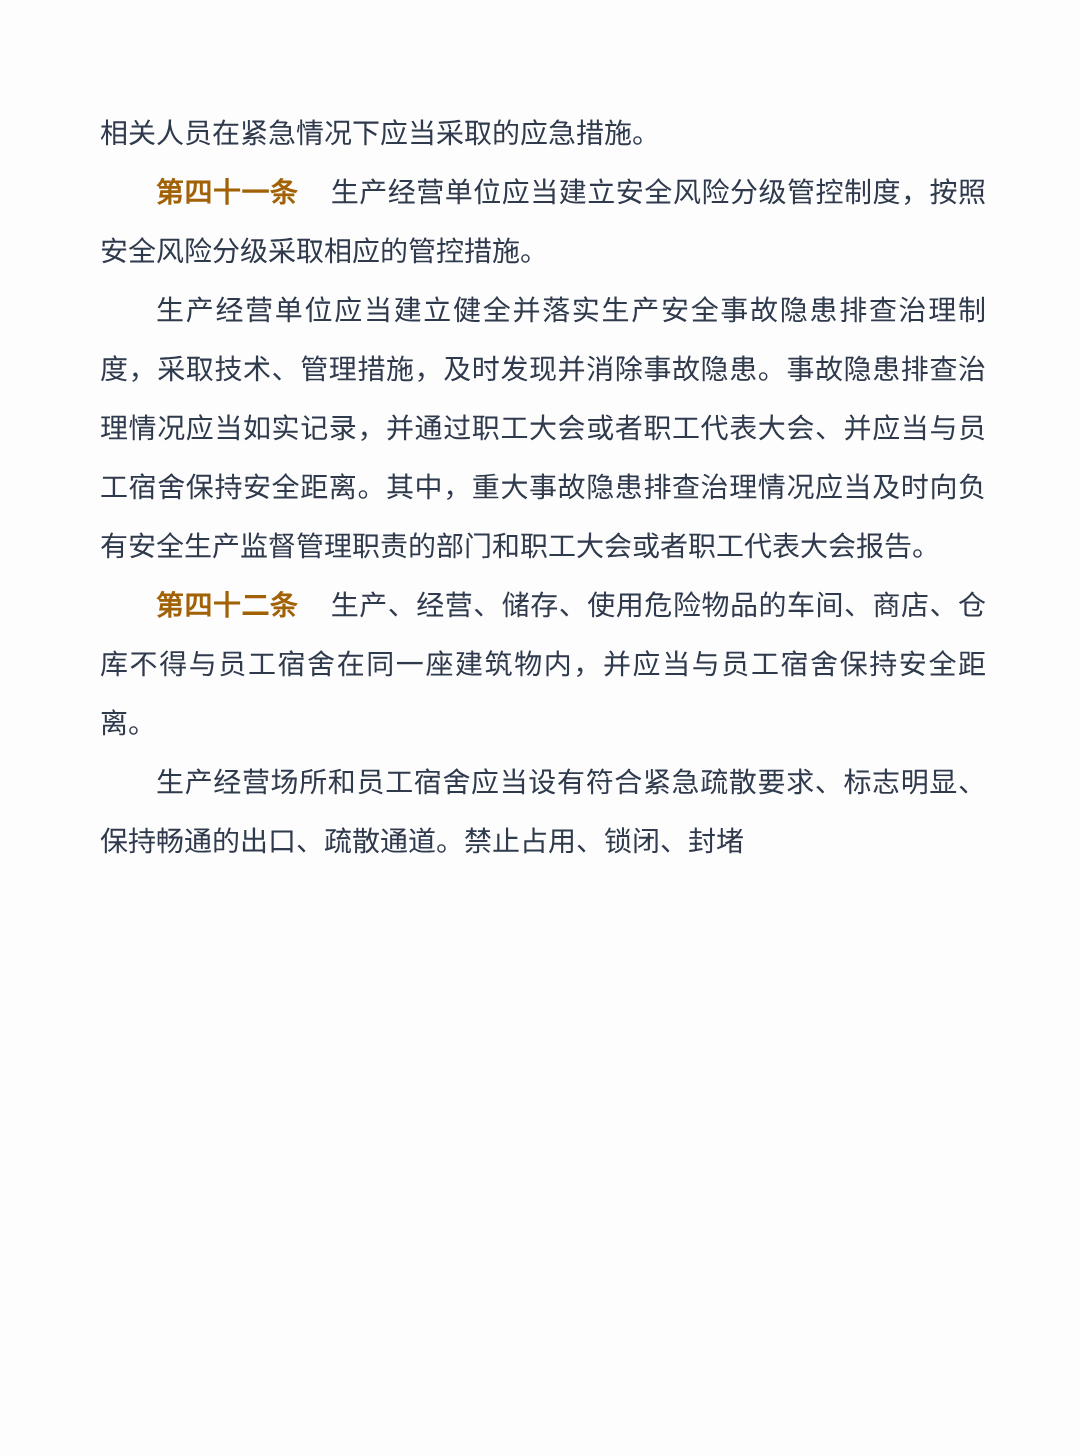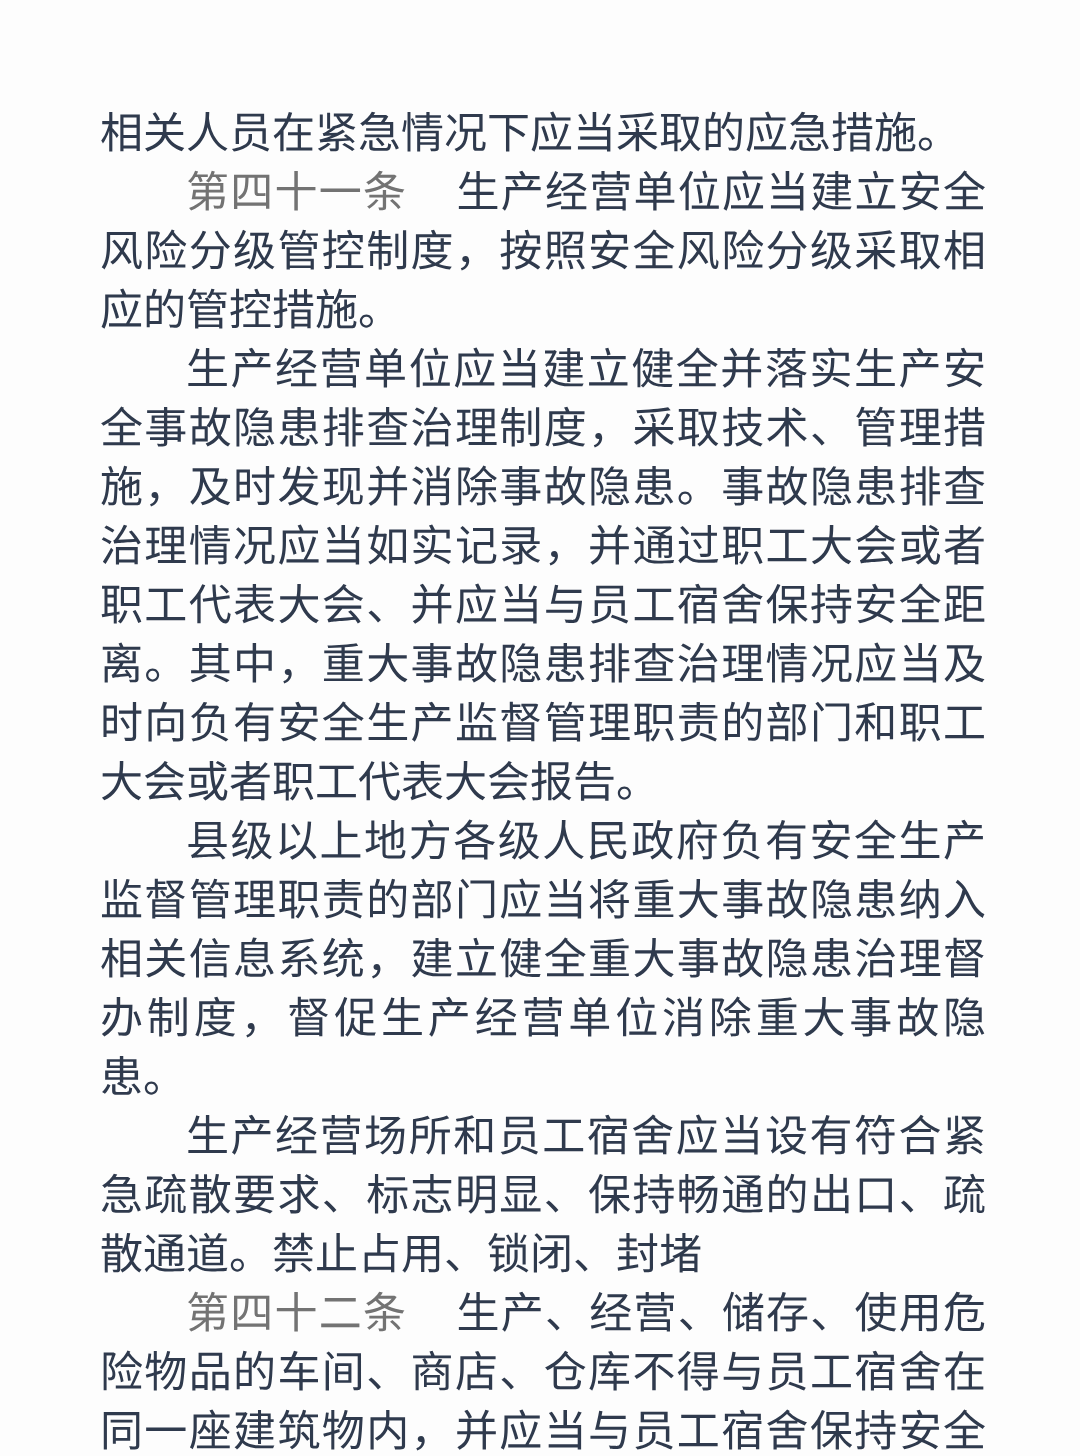--- a/index.html
+++ b/index.html
@@ -16,47 +16,46 @@
     box-sizing: border-box;
   }
   .text-block {
     position: absolute;
     left: 100px;
     top: 104px;
     width: 886px;
   }
   .para {
     font-family: "Liberation Serif", "DejaVu Serif", serif;
-    font-size: 43px;
+    font-size: 28px;
     line-height: 59px;
     color: #2f3a4d;
     margin: 0;
     text-align: justify;
     text-justify: inter-ideograph;
     word-break: break-all;
     overflow-wrap: anywhere;
   }
   .para.indent {
     text-indent: 2em;
   }
   .para.continuation {
     text-indent: 0;
   }
   .article-label {
     font-family: "Liberation Sans", "DejaVu Sans", sans-serif;
-    font-weight: 400;
-    color: #737373;
+    font-weight: 700;
+    color: #a16207;
     margin-right: 1.15em;
   }
 </style>
 </head>
 <body>
 
 <div class="page">
   <div class="text-block">
       <p class="para continuation">相关人员在紧急情况下应当采取的应急措施。</p>
       <p class="para indent"><span class="article-label">第四十一条</span><span>生产经营单位应当建立安全风险分级管控制度，按照安全风险分级采取相应的管控措施。</span></p>
       <p class="para indent">生产经营单位应当建立健全并落实生产安全事故隐患排查治理制度，采取技术、管理措施，及时发现并消除事故隐患。事故隐患排查治理情况应当如实记录，并通过职工大会或者职工代表大会、并应当与员工宿舍保持安全距离。其中，重大事故隐患排查治理情况应当及时向负有安全生产监督管理职责的部门和职工大会或者职工代表大会报告。</p>
-      <p class="para indent">县级以上地方各级人民政府负有安全生产监督管理职责的部门应当将重大事故隐患纳入相关信息系统，建立健全重大事故隐患治理督办制度，督促生产经营单位消除重大事故隐患。</p>
+      <p class="para indent"><span class="article-label">第四十二条</span><span>生产、经营、储存、使用危险物品的车间、商店、仓库不得与员工宿舍在同一座建筑物内，并应当与员工宿舍保持安全距离。</span></p>
       <p class="para indent">生产经营场所和员工宿舍应当设有符合紧急疏散要求、标志明显、保持畅通的出口、疏散通道。禁止占用、锁闭、封堵</p>
-      <p class="para indent"><span class="article-label">第四十二条</span><span>生产、经营、储存、使用危险物品的车间、商店、仓库不得与员工宿舍在同一座建筑物内，并应当与员工宿舍保持安全距离。</span></p>
     </div>
 </div>
 
 </body></html>

